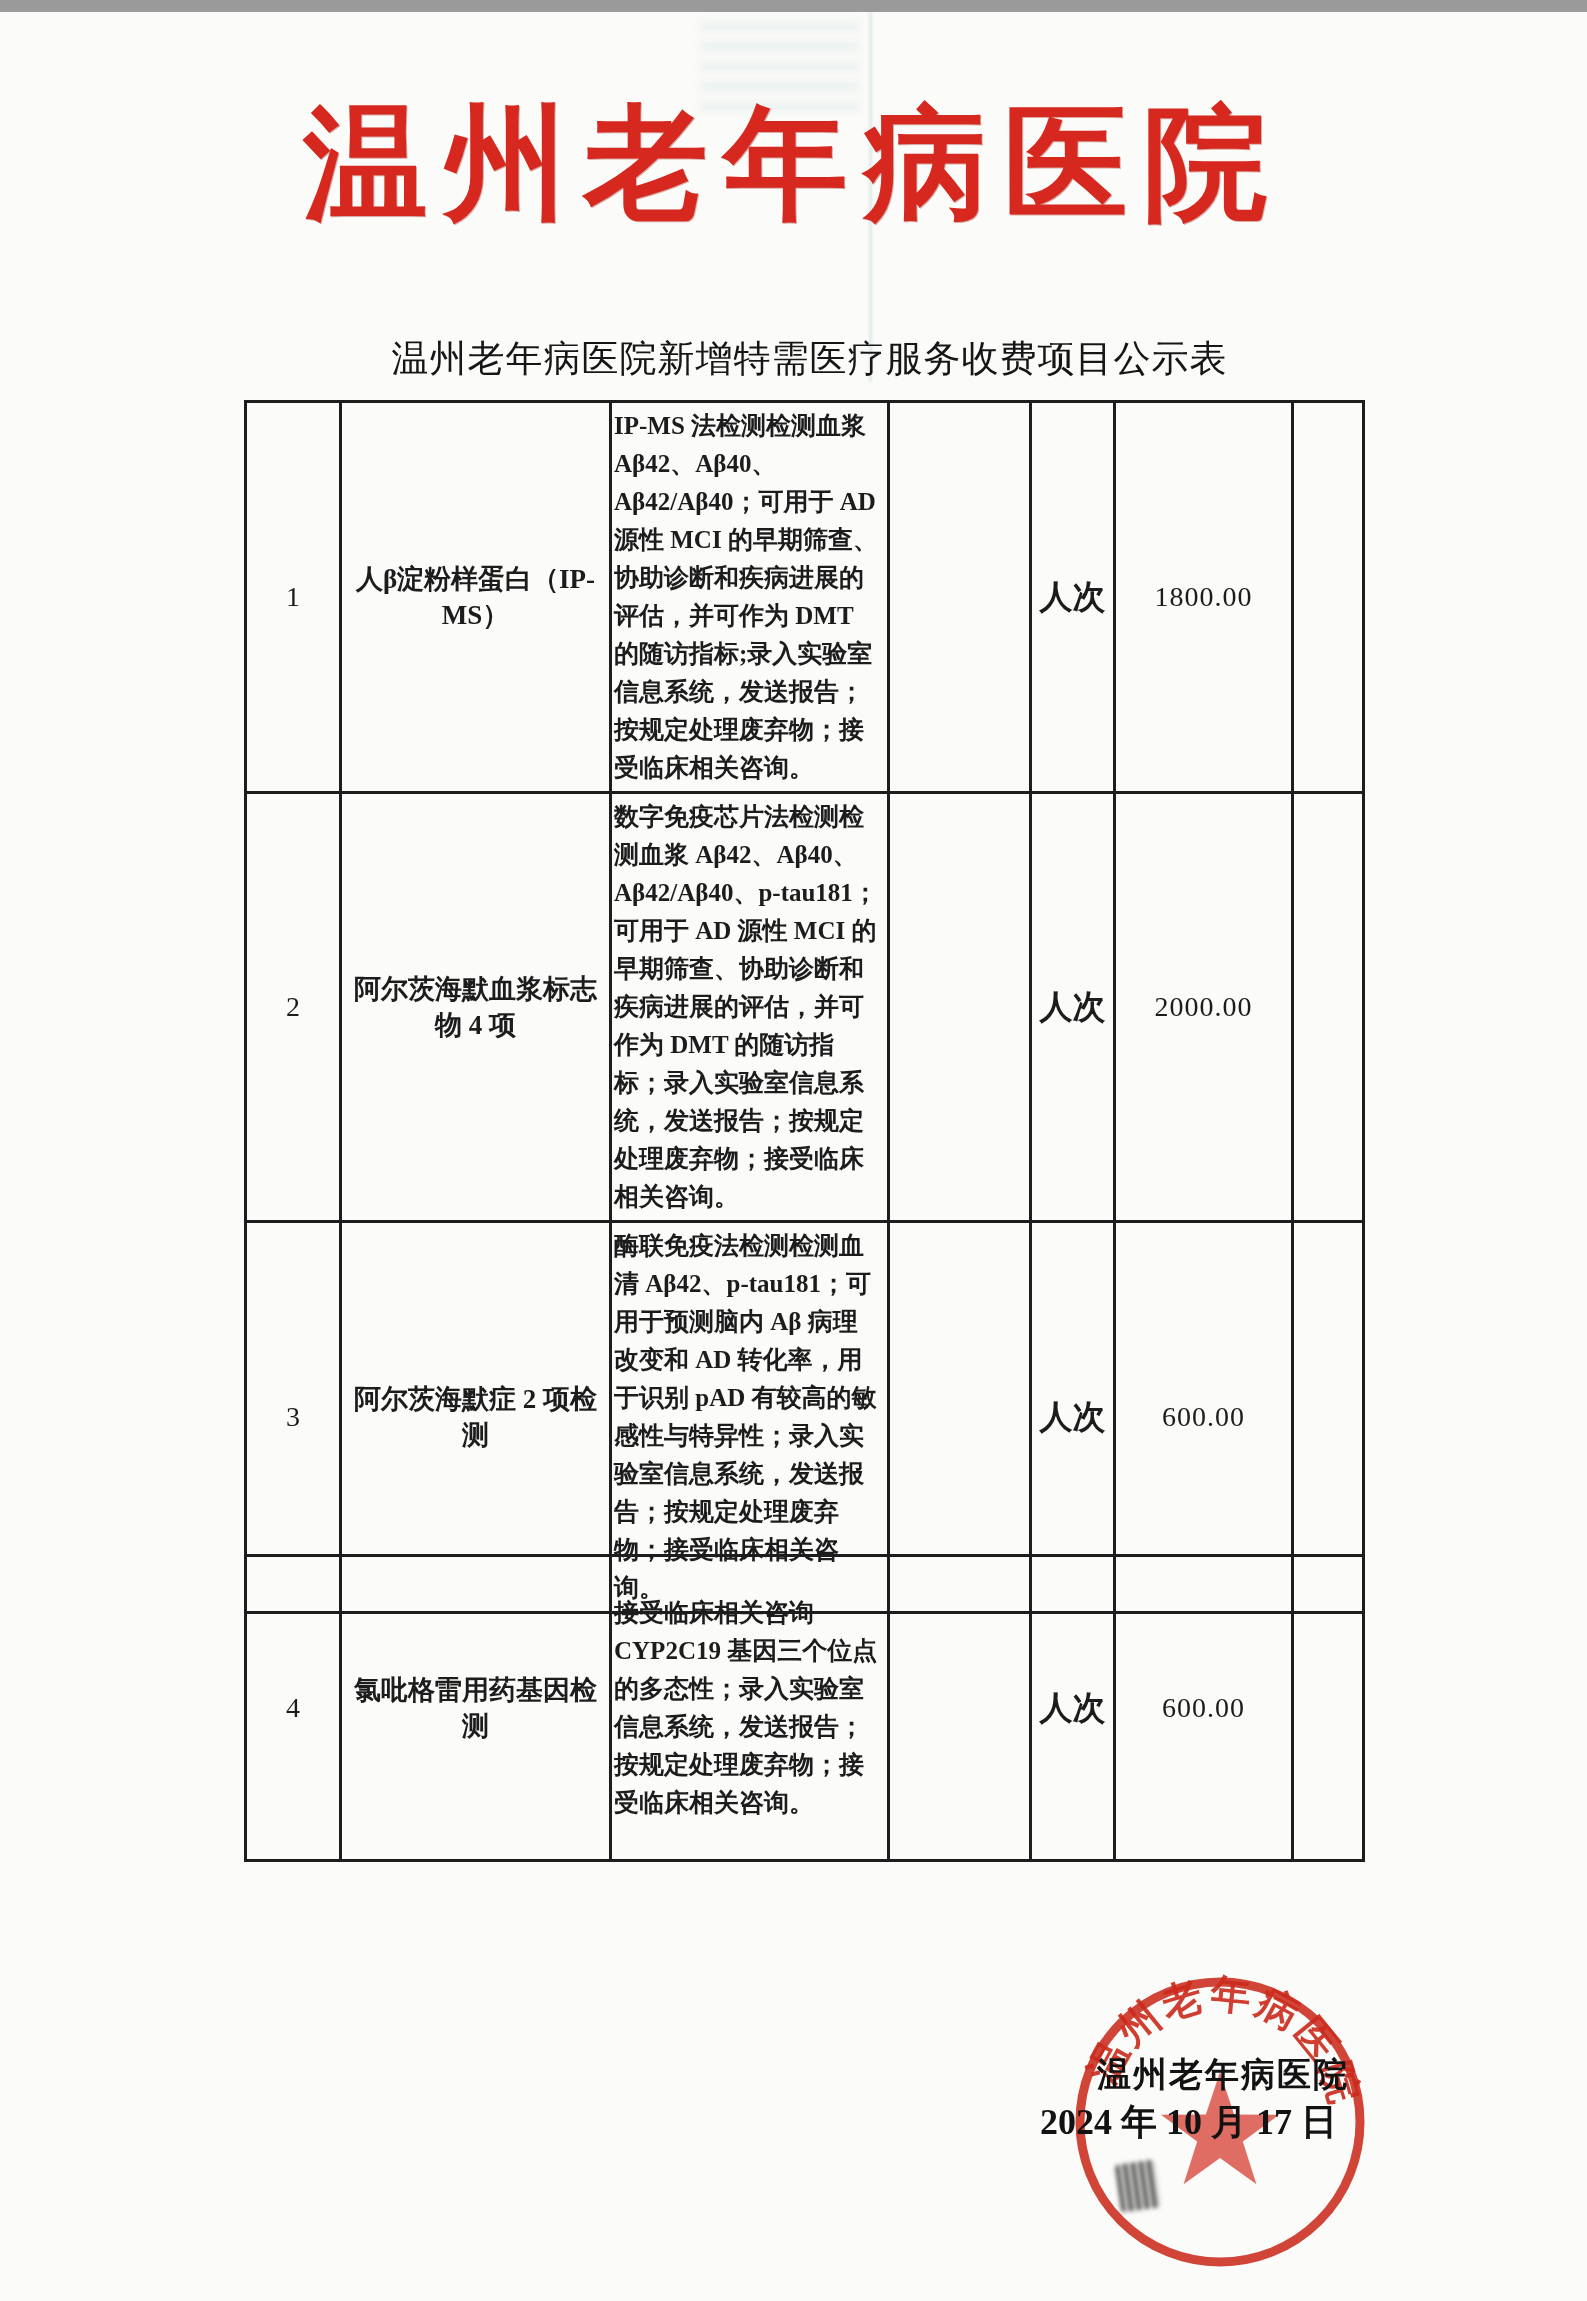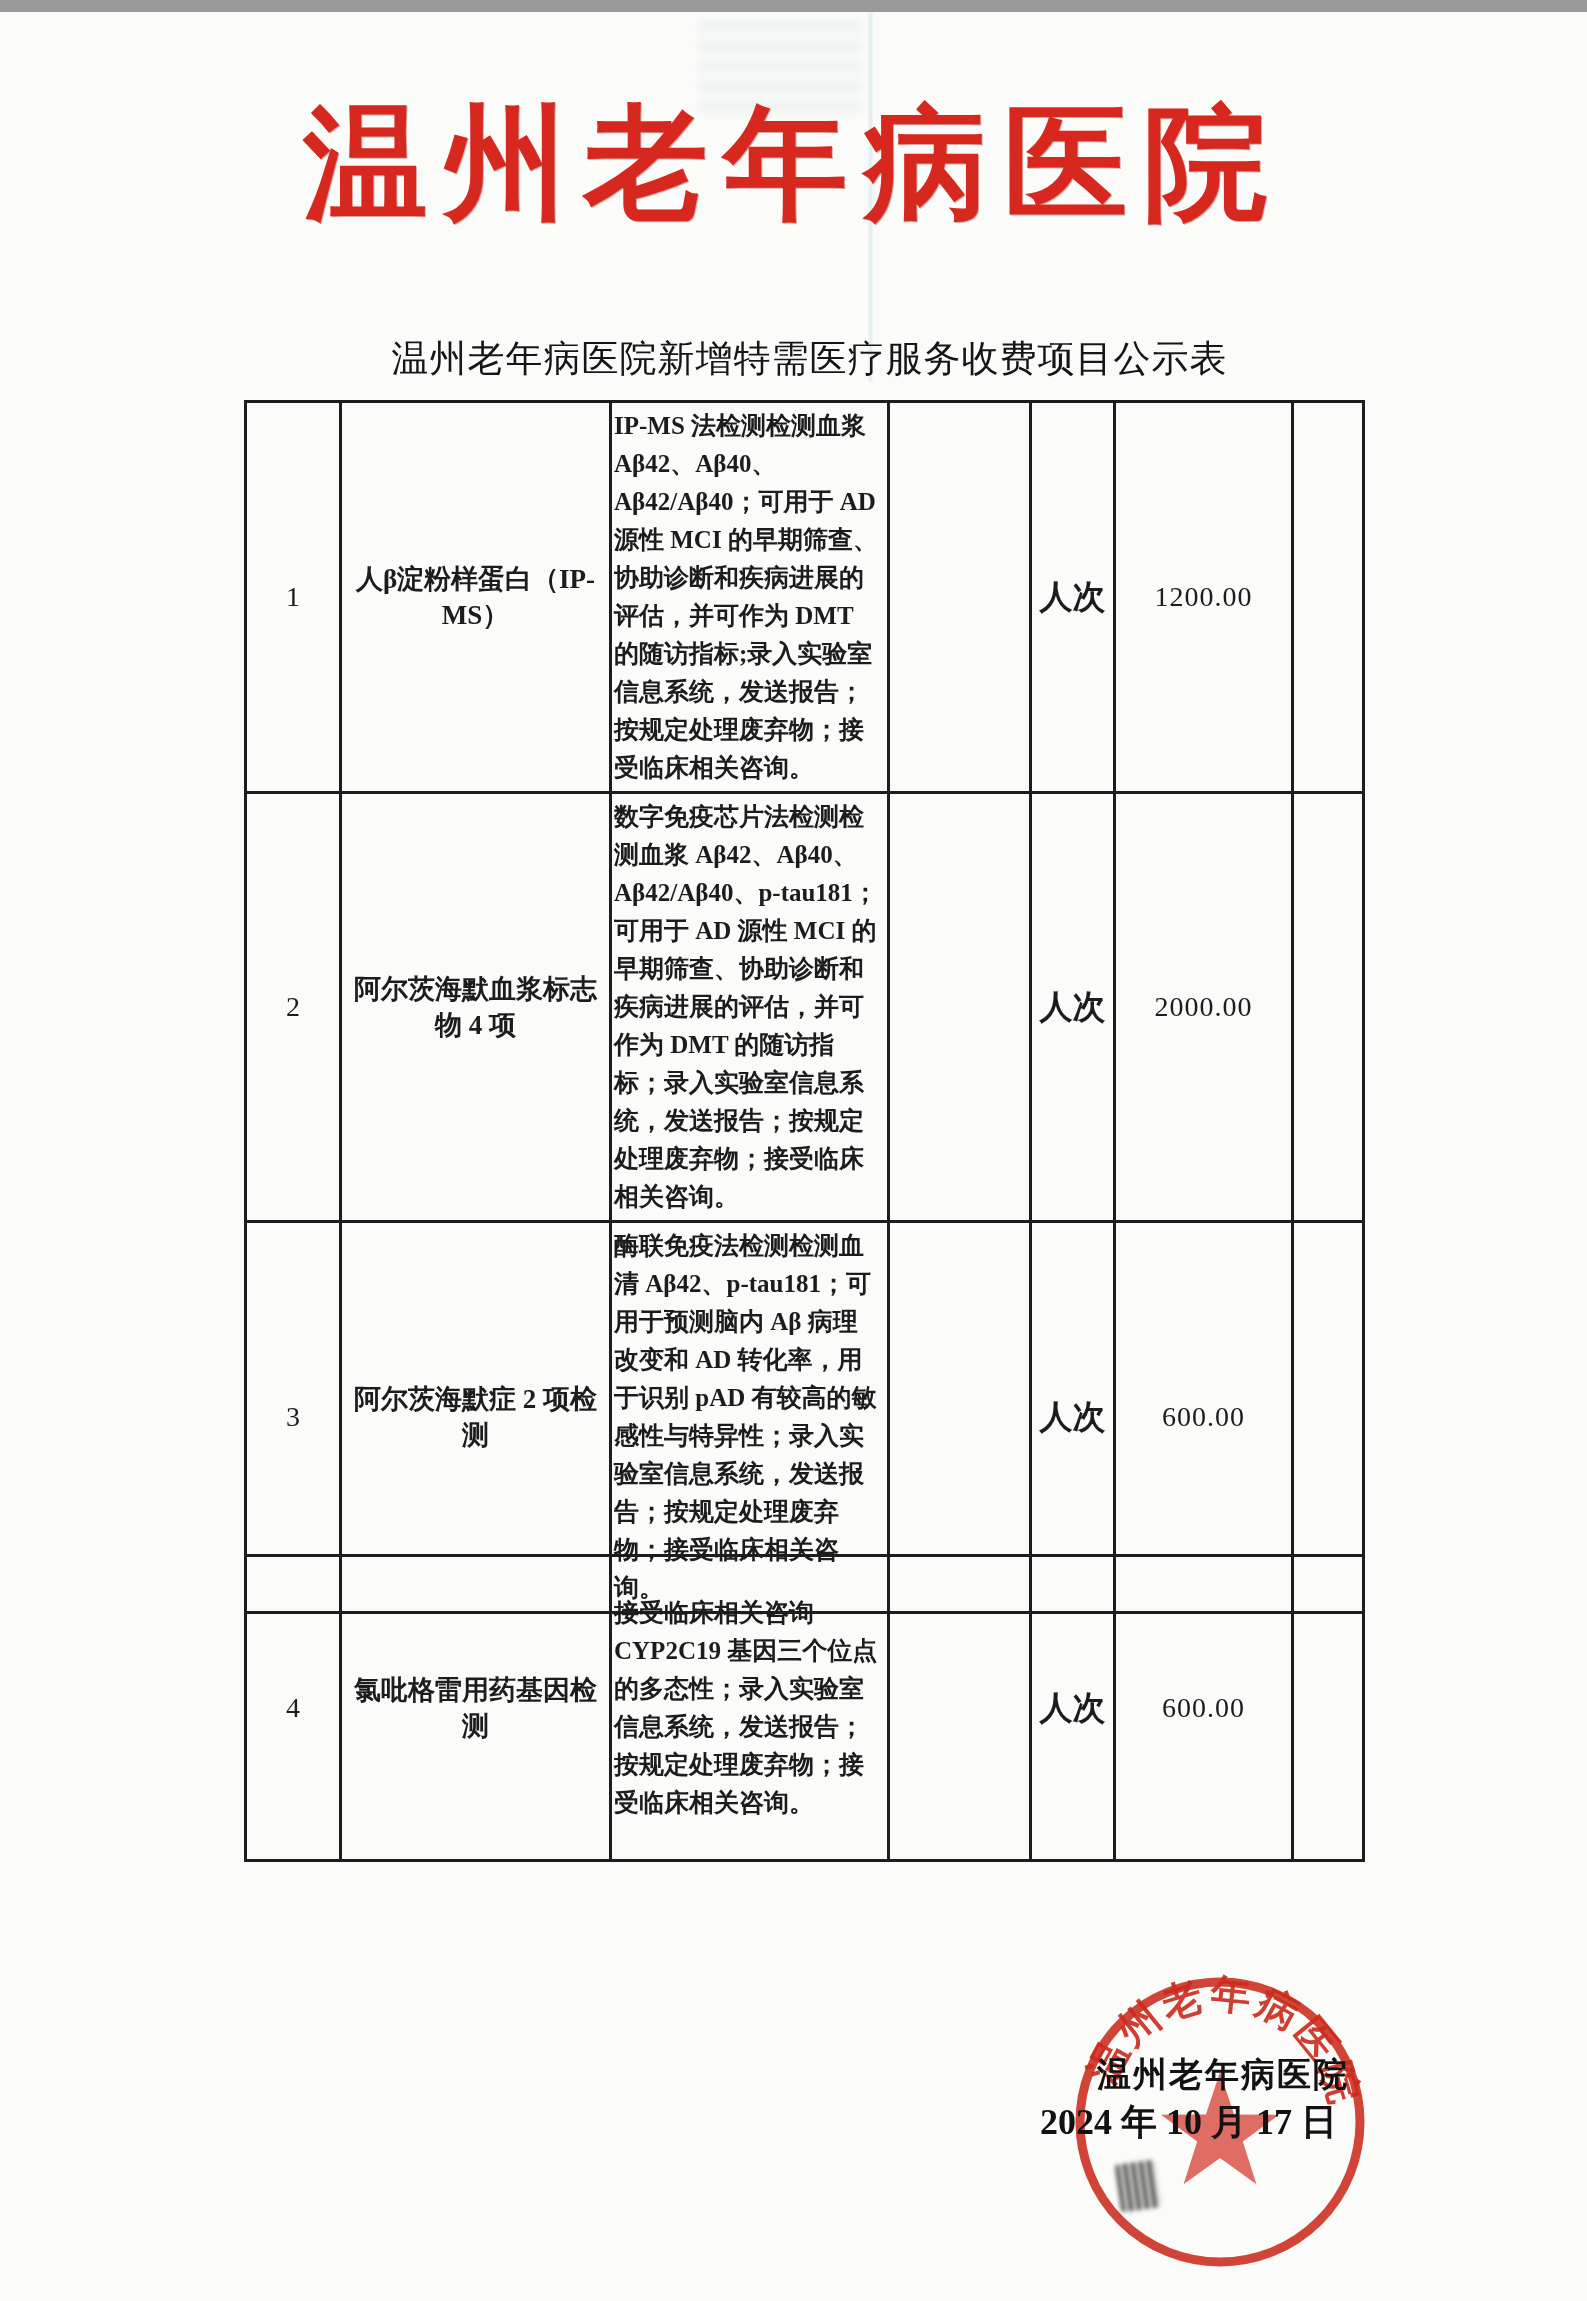--- a/index.html
+++ b/index.html
@@ -90,21 +90,21 @@
           <col style="width:178px">
           <col style="width:71px">
       </colgroup>
       <tbody>
       <tr class="r1">
         <td class="c-code">1</td>
         <td class="c-name">人β淀粉样蛋白（IP-MS）</td>
         <td class="c-cont">IP-MS 法检测检测血浆 Aβ42、Aβ40、Aβ42/Aβ40；可用于 AD 源性 MCI 的早期筛查、协助诊断和疾病进展的评估，并可作为 DMT 的随访指标;录入实验室信息系统，发送报告；按规定处理废弃物；接受临床相关咨询。</td>
         <td class="c-excl"></td>
         <td class="c-unit">人次</td>
-        <td class="c-price">1200.00</td>
+        <td class="c-price">1800.00</td>
         <td class="c-note"></td>
       </tr>
       <tr class="r2">
         <td class="c-code">2</td>
         <td class="c-name">阿尔茨海默血浆标志物 4 项</td>
         <td class="c-cont">数字免疫芯片法检测检测血浆 Aβ42、Aβ40、Aβ42/Aβ40、p-tau181；可用于 AD 源性 MCI 的早期筛查、协助诊断和疾病进展的评估，并可作为 DMT 的随访指标；录入实验室信息系统，发送报告；按规定处理废弃物；接受临床相关咨询。</td>
         <td class="c-excl"></td>
         <td class="c-unit">人次</td>
         <td class="c-price">2000.00</td>
         <td class="c-note"></td>

